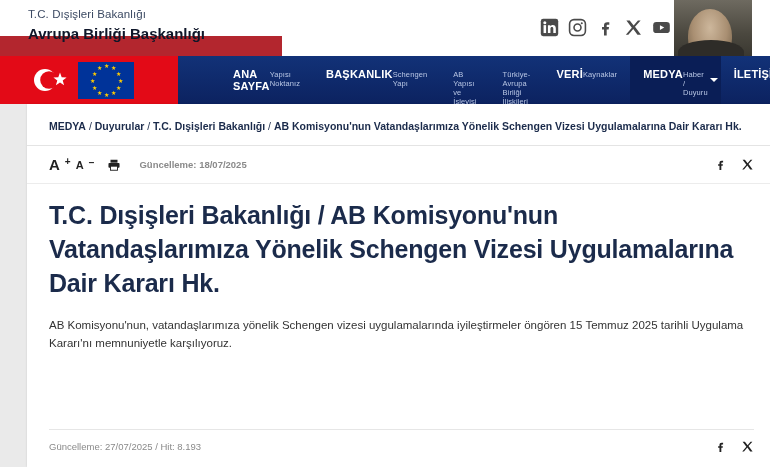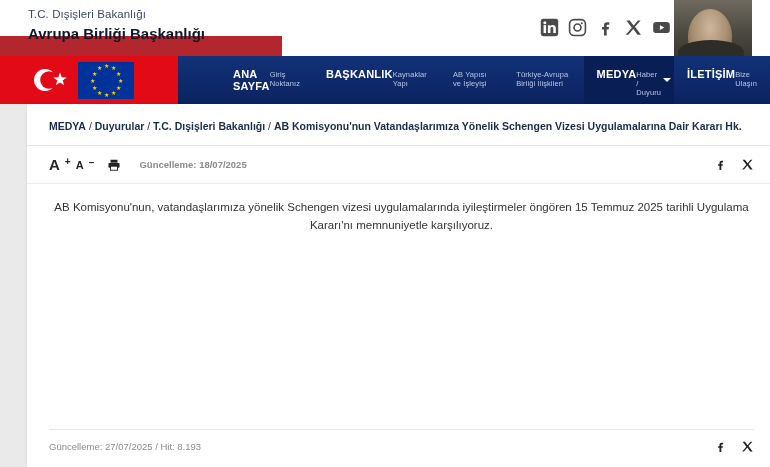--- a/index.html
+++ b/index.html
@@ -184,21 +184,21 @@
 
   .article { padding: 14px 22px 0 22px; }
   .article h1 {
     margin: 0 0 16px 0;
     font-size: 25px; line-height: 34px;
     color: #1b2b4b; font-weight: bold;
     letter-spacing: -0.2px;
   }
   .article p {
     margin: 0 0 14px 0;
-    font-size: 11.5px; line-height: 18px; color: #333333; text-align: center;
+    font-size: 11.5px; line-height: 18px; color: #333333;
   }
 
   .footer-bar {
     position: absolute; left: 22px; right: 22px; bottom: 14px;
     border-top: 1px solid #e6e6e6;
     padding-top: 10px;
     display: flex; align-items: center;
   }
   .footer-meta { font-size: 9.5px; color: #8a8a8a; }
   .footer-social { margin-left: auto; display: flex; align-items: center; gap: 14px; color: #222; }
@@ -287,31 +287,35 @@
           <i style="left:1px;top:15px">★</i>
             <i style="left:3px;top:8px">★</i>
             <i style="left:8px;top:2px">★</i>
         </span>
       </span>
     </div>
 
     <div class="nav-items">
       <div class="nav-item">
         <span class="t1">ANA SAYFA</span>
-        <span class="t2">Giriş Noktanız</span>
+        <span class="t2">Yapısı Noktanız</span>
       </div>
       <div class="nav-item">
         <span class="t1">BAŞKANLIK</span>
-        <span class="t2">Kaynaklar Yapı</span>
+        <span class="t2">Schengen Yapı</span>
       </div>
       <div class="nav-item">
         <span class="t2">AB Yapısı ve İşleyişi</span>
       </div>
       <div class="nav-item">
         <span class="t2">Türkiye-Avrupa Birliği İlişkileri</span>
+      </div>
+      <div class="nav-item">
+        <span class="t1">VERİ</span>
+        <span class="t2">Kaynaklar</span>
       </div>
       <div class="nav-item active">
         <span class="t1">MEDYA</span>
         <span class="t2">Haber / Duyuru</span>
         <span class="caret"></span>
       </div>
       <div class="nav-item">
         <span class="t1">İLETİŞİM</span>
         <span class="t2">Bize Ulaşın</span>
       </div>
@@ -351,20 +355,21 @@
           </span>
           <span>
             <svg width="13" height="13" viewBox="0 0 24 24">
                 <path d="M3 3h4.2l5 6.6L17.6 3H21l-7.1 8.2L21.4 21H17l-5.3-7L5.5 21H2.3l7.6-8.7z" fill="#222"></path>
               </svg>
           </span>
         </div>
       </div>
 
       <div class="article">
+        <h1>T.C. Dışişleri Bakanlığı / AB Komisyonu'nun Vatandaşlarımıza Yönelik Schengen Vizesi Uygulamalarına Dair Kararı Hk.</h1>
         <p>AB Komisyonu'nun, vatandaşlarımıza yönelik Schengen vizesi uygulamalarında iyileştirmeler öngören 15 Temmuz 2025 tarihli Uygulama Kararı'nı memnuniyetle karşılıyoruz.</p>
       </div>
 
       <div class="footer-bar">
         <div class="footer-meta">Güncelleme: 27/07/2025 / Hit: 8.193</div>
         <div class="footer-social">
           <span>
             <svg width="13" height="13" viewBox="0 0 24 24">
                 <path d="M14.6 8.4h2.2V5.3h-2.6c-2.6 0-4.1 1.5-4.1 4.1v2H7.6v3.1h2.5V22h3.4v-7.5h2.5l.4-3.1h-2.9V9.7c0-.9.3-1.3 1.1-1.3z" fill="#222"></path>
               </svg>

